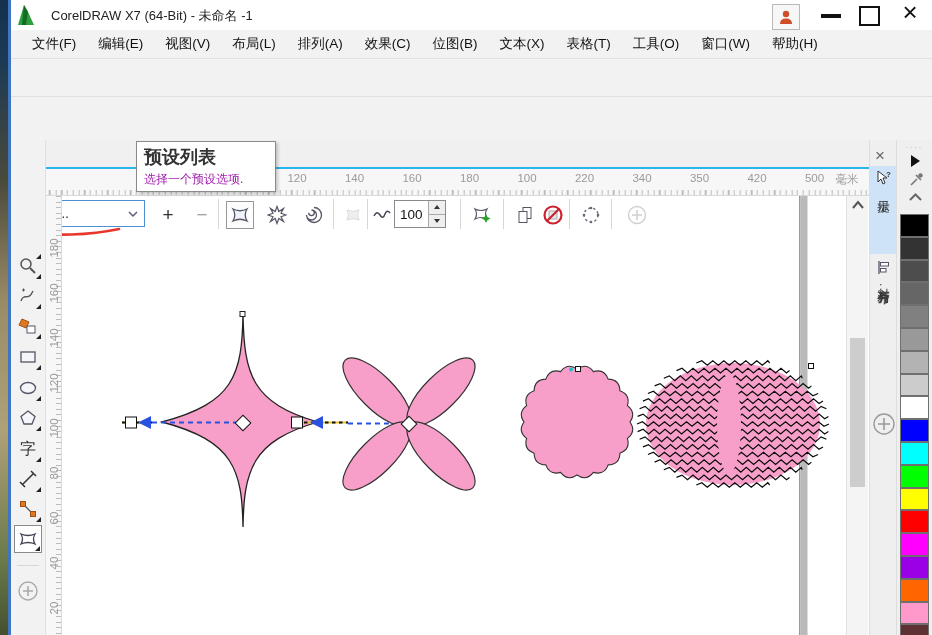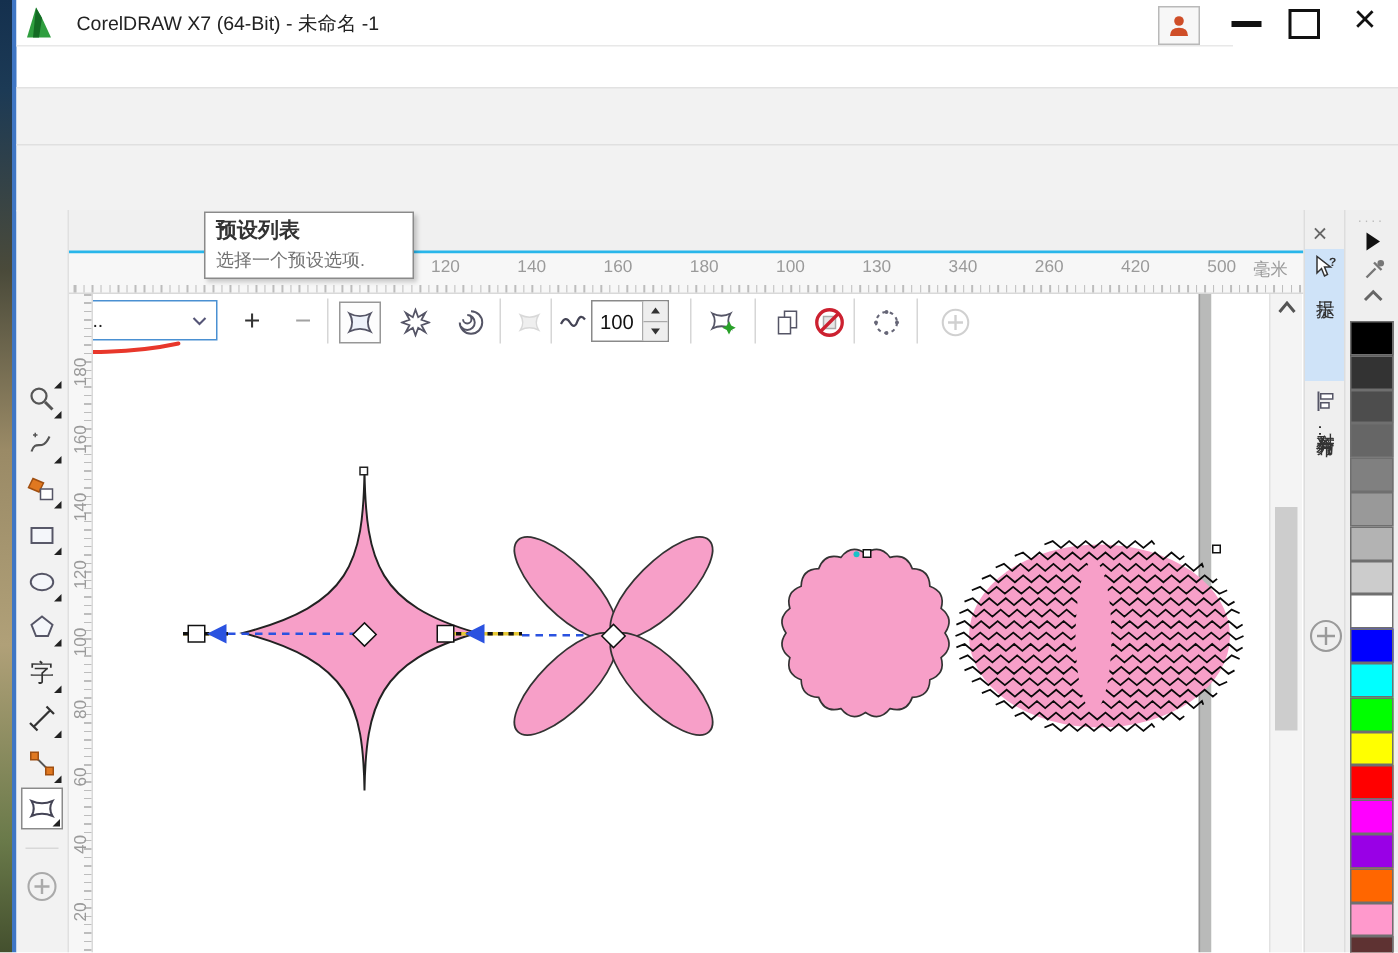--- a/index.html
+++ b/index.html
@@ -40,22 +40,22 @@
   #vscroll{left:846px;top:196px;width:22px;height:439px;background:#f4f4f4;border-left:1px solid #e2e2e2;box-sizing:border-box;}
   #vscroll-thumb{position:absolute;left:3px;top:142px;width:15px;height:149px;background:#cdcdcd;}
   #docker-strip{left:869px;top:140px;width:27px;height:495px;background:#efefef;border-left:1px solid #ddd;box-sizing:border-box;}
   .vtab-label{writing-mode:vertical-rl;font-size:12.5px;color:#333;letter-spacing:1px;}
   #palette-col{left:896px;top:140px;width:36px;height:495px;background:#efefef;border-left:1px solid #ddd;box-sizing:border-box;}
   .swatch{position:absolute;left:3px;width:29px;border:1px solid #6f6f6f;box-sizing:border-box;}
   
   #preset-dropdown{left:11px;top:141px;width:122px;background:#fff;border:1px solid #565656;box-shadow:2px 2px 3px rgba(0,0,0,.25);z-index:30;}
   #preset-dropdown div{height:19px;line-height:19px;padding-left:8px;font-size:13.5px;color:#111;}
   #tooltip{left:136px;top:141px;width:140px;background:#fff;border:1px solid #8a8a8a;box-shadow:2px 2px 3px rgba(0,0,0,.2);z-index:30;padding:3px 7px;box-sizing:border-box;}
-  #tooltip .tt-title{font-size:14px;font-weight:bold;color:#333;}
-  #tooltip .tt-text{font-size:12px;color:#737373;margin-top:2px;}
+  #tooltip .tt-title{font-size:18px;font-weight:bold;color:#333;}
+  #tooltip .tt-text{font-size:12px;color:#a21caf;margin-top:2px;}
   .z10{z-index:10;}
   #shape-layer{left:0;top:0;z-index:5;}
   .winbtn{position:absolute;top:4px;display:flex;align-items:center;justify-content:center;}
 </style>
 </head>
 <body>
 
 <div id="stage">
 
   <div id="desktop-strip" class="abs z10"></div>
@@ -71,20 +71,34 @@
       <svg width="16" height="16" viewBox="0 0 16 16">
         <circle cx="8" cy="5" r="3.2" fill="#cf4e28"></circle>
           <path d="M2,15 Q2,9.5 8,9.5 Q14,9.5 14,15 Z" fill="#cf4e28"></path>
       </svg>
     </span>
     <span class="winbtn" style="left:810px;top:14px;width:20px;height:4px;background:#111;"></span>
     <span class="winbtn" style="left:848px;top:6px;width:17px;height:16px;border:2.5px solid #111;"></span>
     <span class="winbtn" style="left:886px;top:-3px;width:26px;height:30px;font-size:26px;color:#111;">×</span>
   </div>
 
+  <div id="menubar" class="abs z10">
+    <span>文件(F)</span>
+    <span>编辑(E)</span>
+    <span>视图(V)</span>
+    <span>布局(L)</span>
+    <span>排列(A)</span>
+    <span>效果(C)</span>
+    <span>位图(B)</span>
+    <span>文本(X)</span>
+    <span>表格(T)</span>
+    <span>工具(O)</span>
+    <span>窗口(W)</span>
+    <span>帮助(H)</span>
+  </div>
 
   <div id="toolbar" class="abs z10">
     <span class="ticon" style="left:12px">
         <svg width="20" height="20" viewBox="0 0 20 20">
           <rect x="5" y="2.5" width="11" height="15" fill="#fff" stroke="#778"></rect>
           <path d="M3,3 l2,2 M5,1.5 v5 M2.5,4 h5" stroke="#2f9e3f" stroke-width="1.6"></path>
         </svg>
       </span>
     <span class="ticon" style="left:34px">
         <svg width="20" height="20" viewBox="0 0 20 20">
@@ -315,23 +329,23 @@
 
   <div id="tabbar" class="abs z10"></div>
   <div id="hruler" class="abs z10">
     <span class="ticks"></span>
     <span class="hlabel" style="left:784px;width:34px;color:#9a9a9a;">毫米</span>
   <span class="hlabel" style="left: 236px;">120</span>
       <span class="hlabel" style="left: 293.5px;">140</span>
       <span class="hlabel" style="left: 351px;">160</span>
       <span class="hlabel" style="left: 408.5px;">180</span>
       <span class="hlabel" style="left: 466px;">100</span>
-      <span class="hlabel" style="left: 523.5px;">130</span>
+      <span class="hlabel" style="left: 523.5px;">220</span>
       <span class="hlabel" style="left: 581px;">340</span>
-      <span class="hlabel" style="left: 638.5px;">260</span>
+      <span class="hlabel" style="left: 638.5px;">350</span>
       <span class="hlabel" style="left: 696px;">420</span>
       <span class="hlabel" style="left: 753.5px;">500</span>
     </div>
   <div id="vruler" class="abs z10">
     <span class="ticks"></span>
   <span class="vlabel" style="top: 46px;">180</span>
       <span class="vlabel" style="top: 91px;">160</span>
       <span class="vlabel" style="top: 136px;">140</span>
       <span class="vlabel" style="top: 181px;">120</span>
       <span class="vlabel" style="top: 226px;">100</span>

